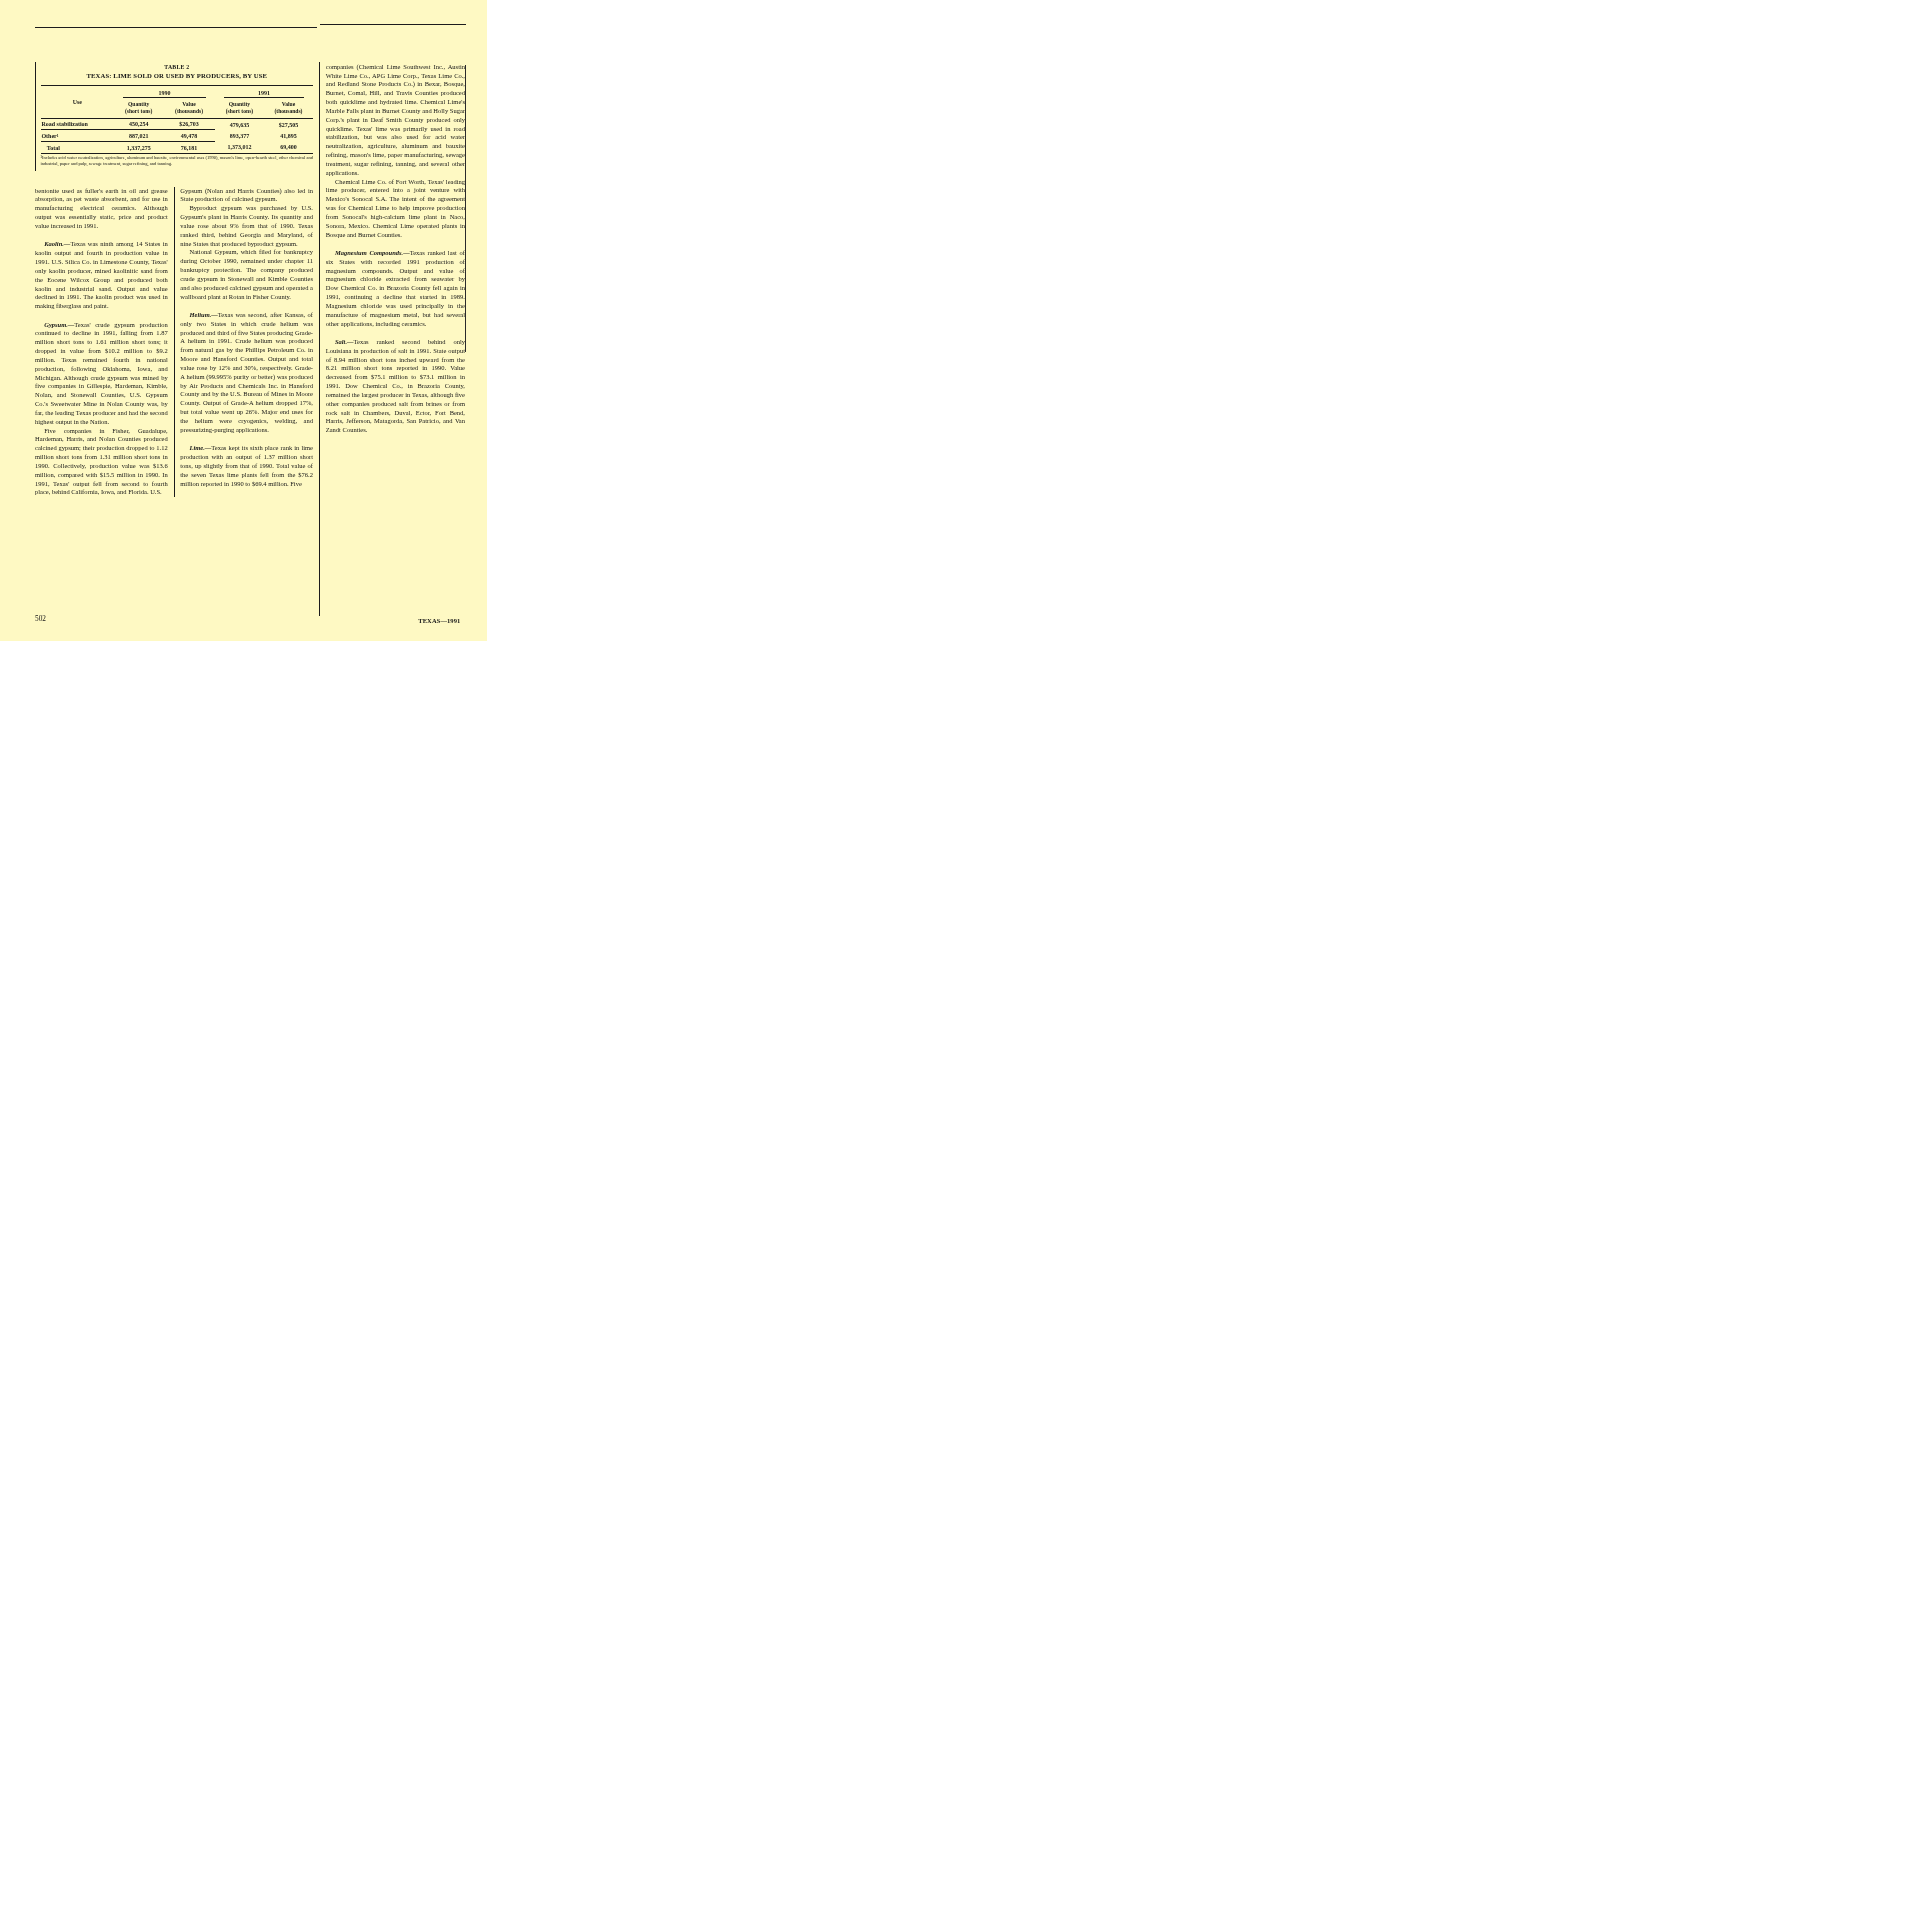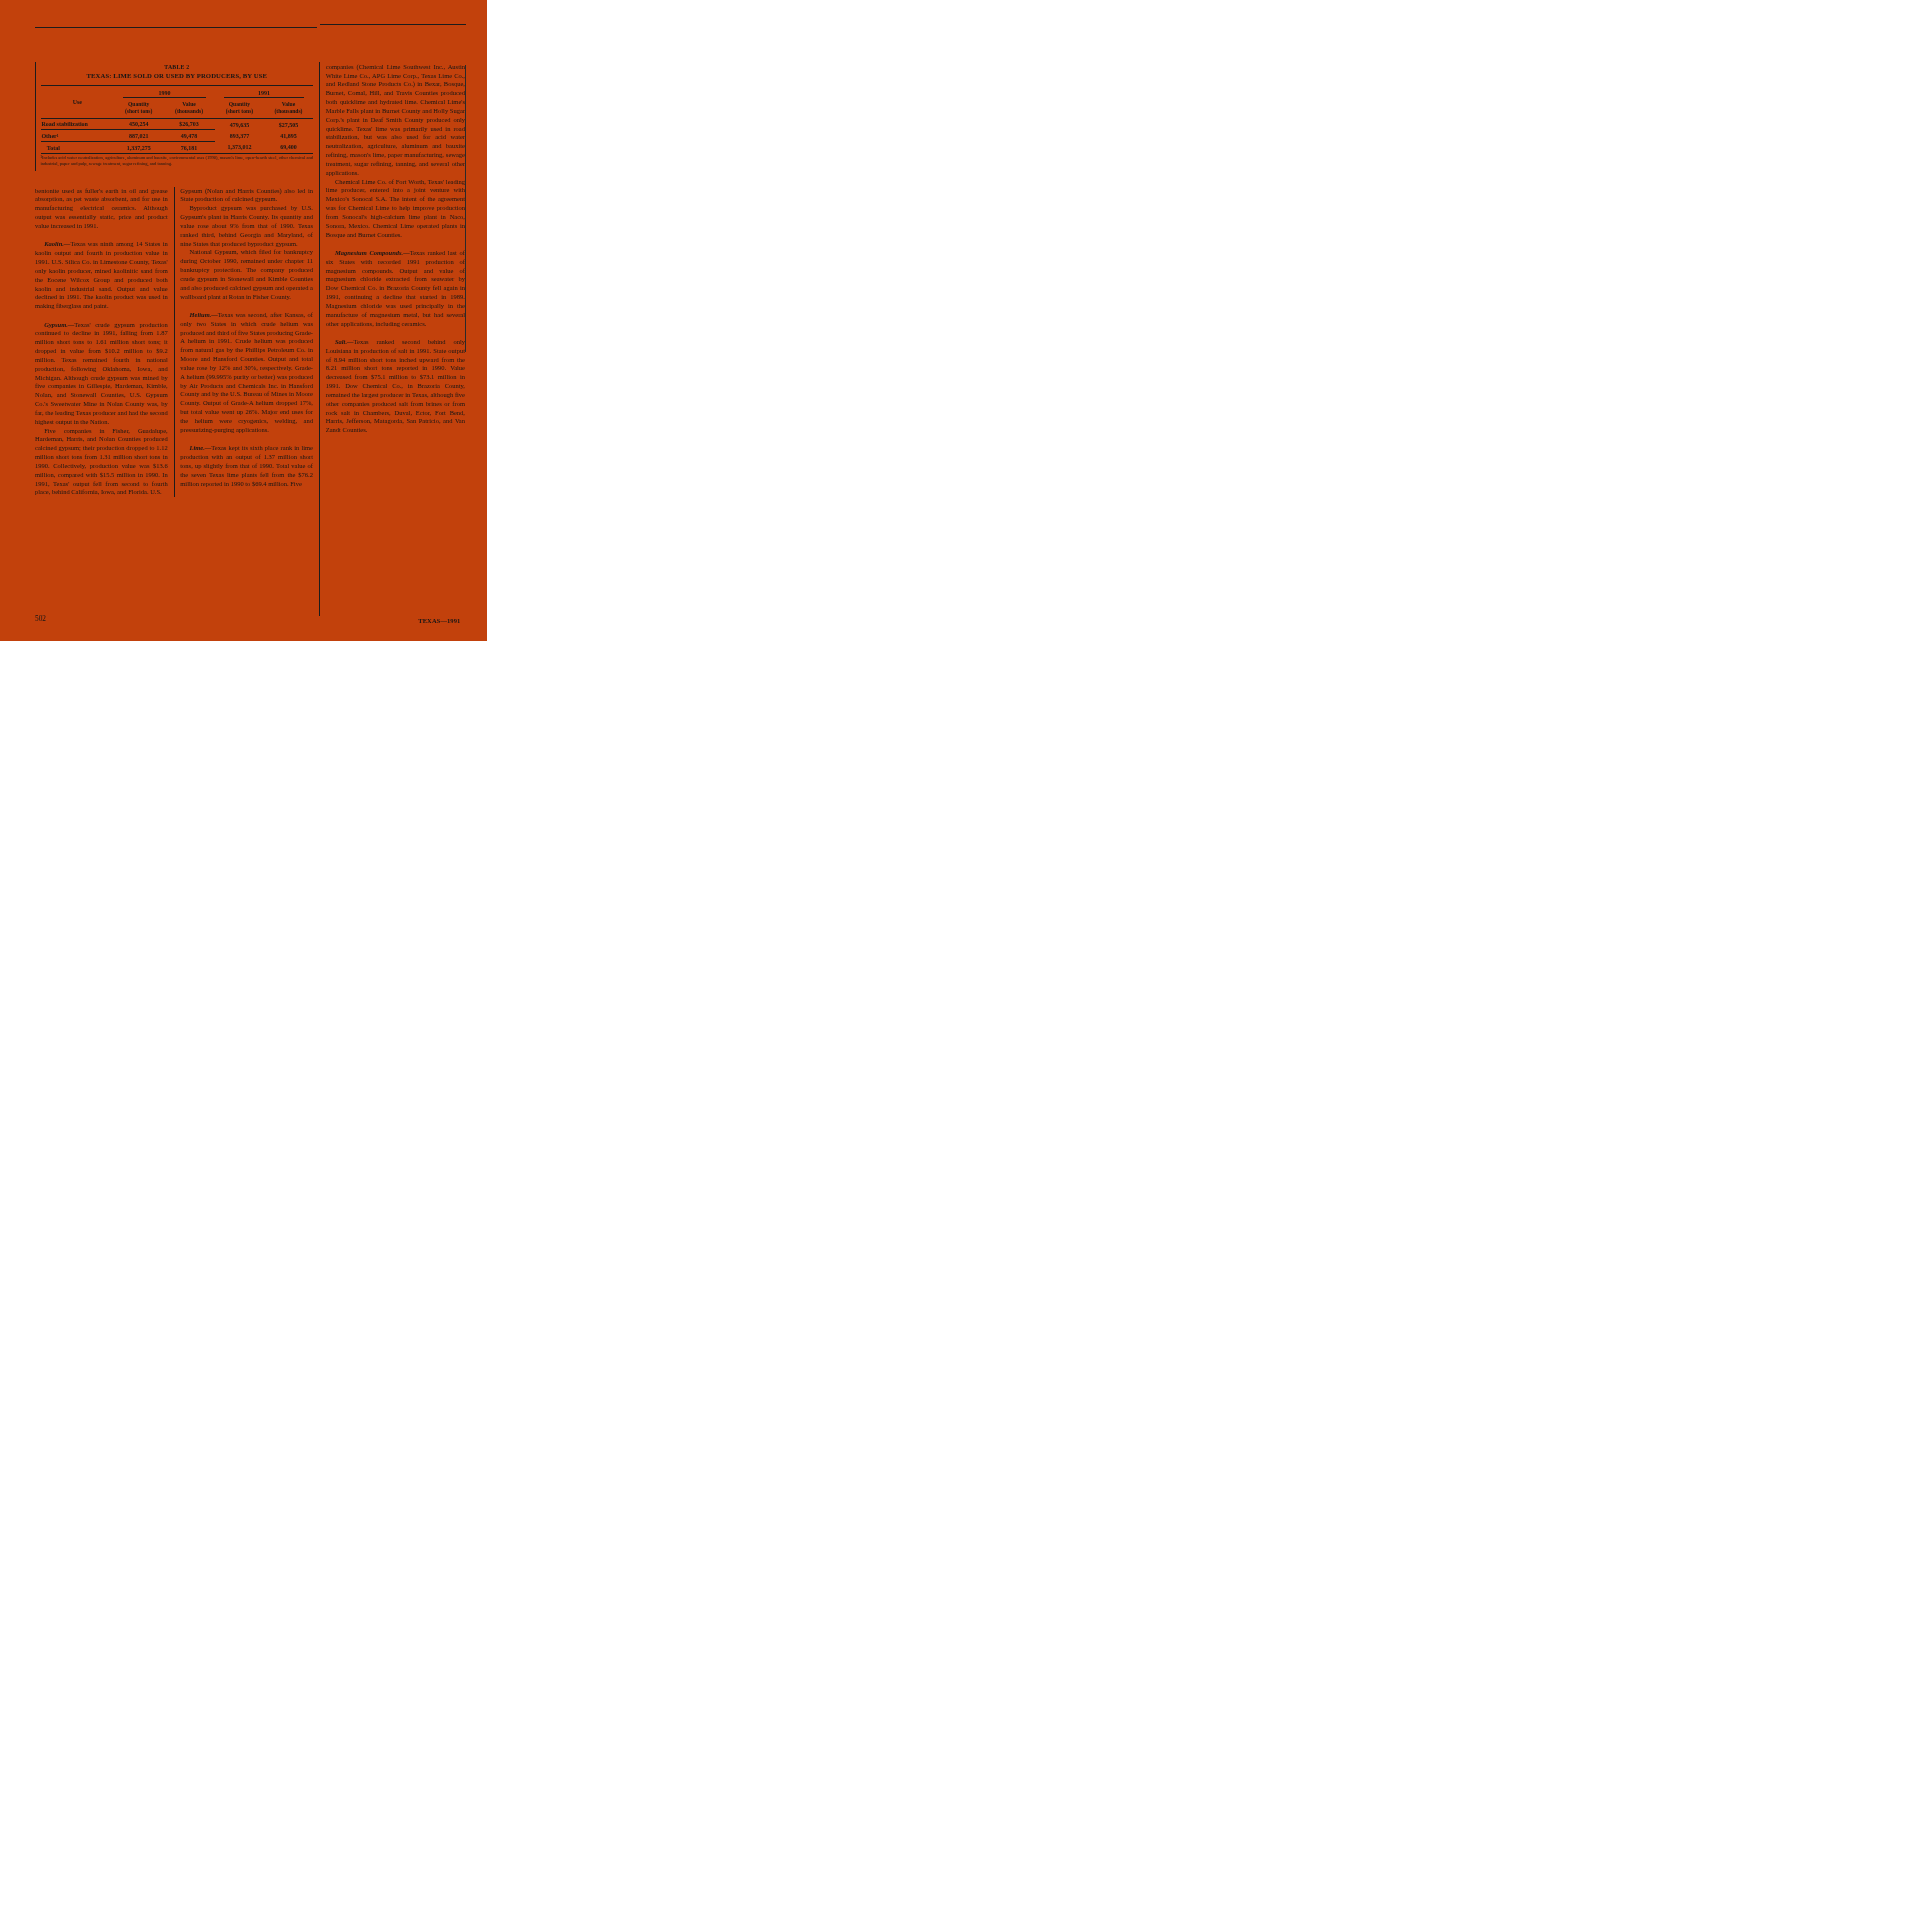--- a/index.html
+++ b/index.html
@@ -4,21 +4,21 @@
 <style>
   html, body {
     margin: 0;
     padding: 0;
     background: #ffffff;
   }
   .page {
     position: relative;
     width: 487px;
     height: 641px;
-    background: #c2410c;
+    background: #fef9c3;
     font-family: "Liberation Serif", serif;
     color: #161616;
     overflow: hidden;
   }
   .rule { position: absolute; background: #1c1c1c; }
   .rule-left  { left: 35px;  top: 27px; width: 282px; height: 0.8px; }
   .rule-right { left: 320px; top: 24px; width: 146px; height: 1.2px; }
   .edge-line  { position: absolute; left: 465px; top: 65px; width: 0.4px; height: 287px; background: #2a2a2a; }
 
   .content {

